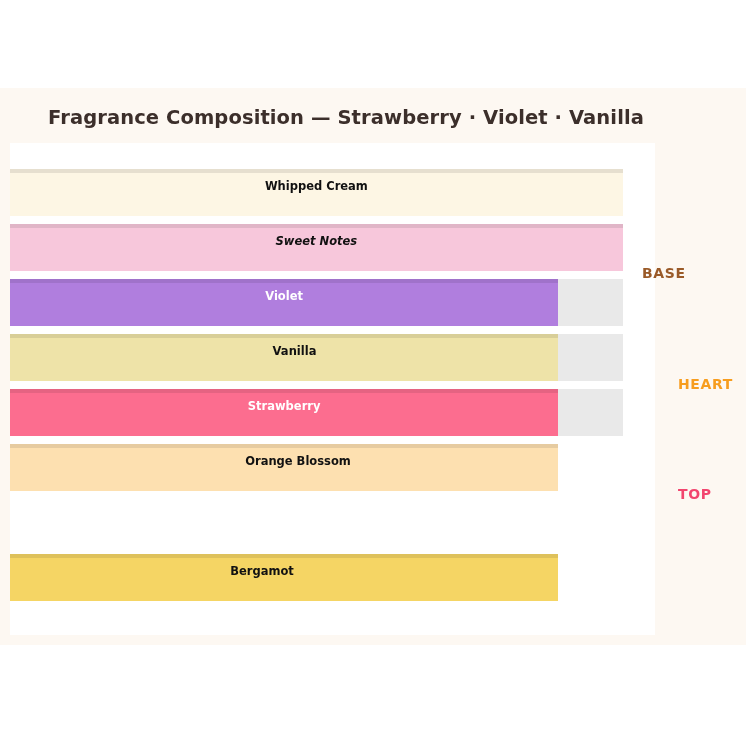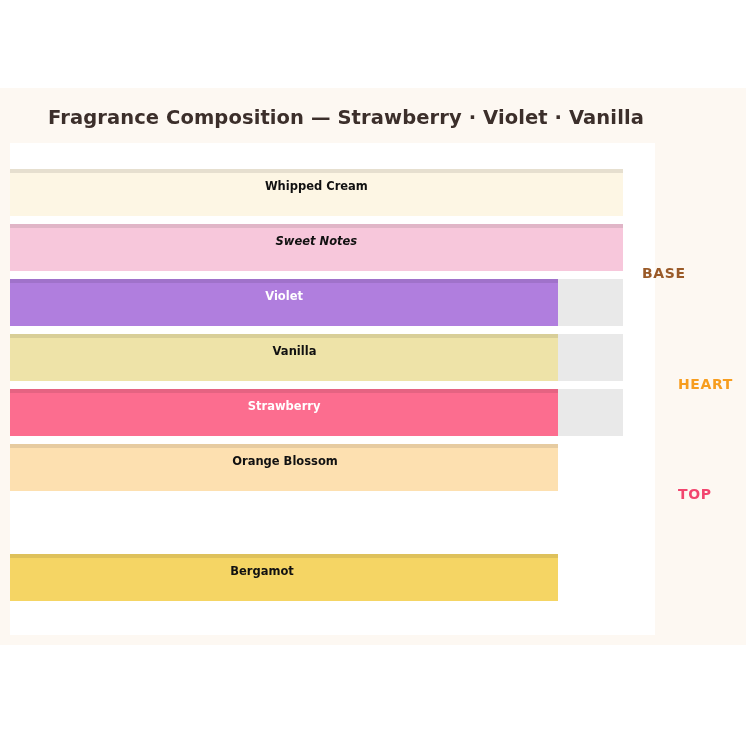--- a/index.html
+++ b/index.html
@@ -150,21 +150,21 @@
           <div class="bar" style="width: 548.25px; background: rgb(252, 109, 143);">
             <div class="bar-cap"></div>
           </div>
           <div class="bar-label" style="left: 0px; width: 548.25px; color: rgb(255, 255, 255);">Strawberry</div>
         </div>
         <div class="row" style="top: 275px;">
           <div class="track" style="width: 548.25px; background: rgb(233, 233, 233);"></div>
           <div class="bar" style="width: 548.25px; background: rgb(253, 224, 176);">
             <div class="bar-cap"></div>
           </div>
-          <div class="bar-label" style="left: 0px; width: 550px; color: rgb(17, 17, 17);">Orange Blossom</div>
+          <div class="bar-label" style="left: 13px; width: 550px; color: rgb(17, 17, 17);">Orange Blossom</div>
         </div>
         <div class="row" style="top: 385px;">
           <div class="track" style="width: 548.25px; background: rgb(233, 233, 233);"></div>
           <div class="bar" style="width: 548.25px; background: rgb(245, 213, 100);">
             <div class="bar-cap"></div>
           </div>
           <div class="bar-label" style="left: 0px; width: 504px; color: rgb(17, 17, 17);">Bergamot</div>
         </div>
       </div>
   </div>

